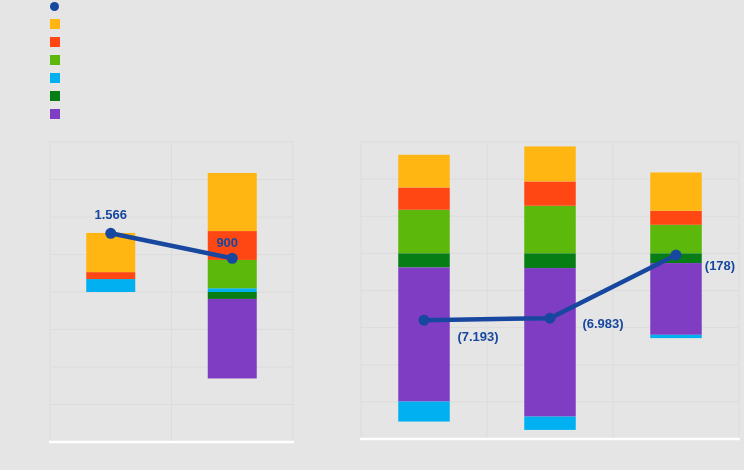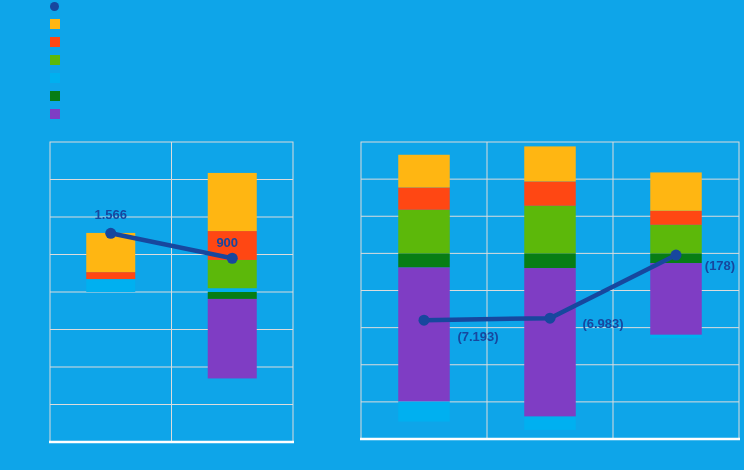--- a/index.html
+++ b/index.html
@@ -1,20 +1,20 @@
 <!DOCTYPE html>
 <html><head>
 <meta charset="utf-8">
 <style>
   html, body { margin: 0; padding: 0; background: #000; }
   #canvas {
     position: relative;
     width: 744px;
     height: 470px;
-    background: #0ea5e9;
+    background: #e5e5e5;
     overflow: hidden;
     font-family: "Liberation Sans", sans-serif;
   }
   #legend .legend-marker { position: absolute; left: 50px; }
   #chart-svg { position: absolute; left: 0; top: 0; }
   .dlabel {
     font-family: "Liberation Sans", sans-serif;
     font-weight: bold;
     font-size: 13px;
   }

